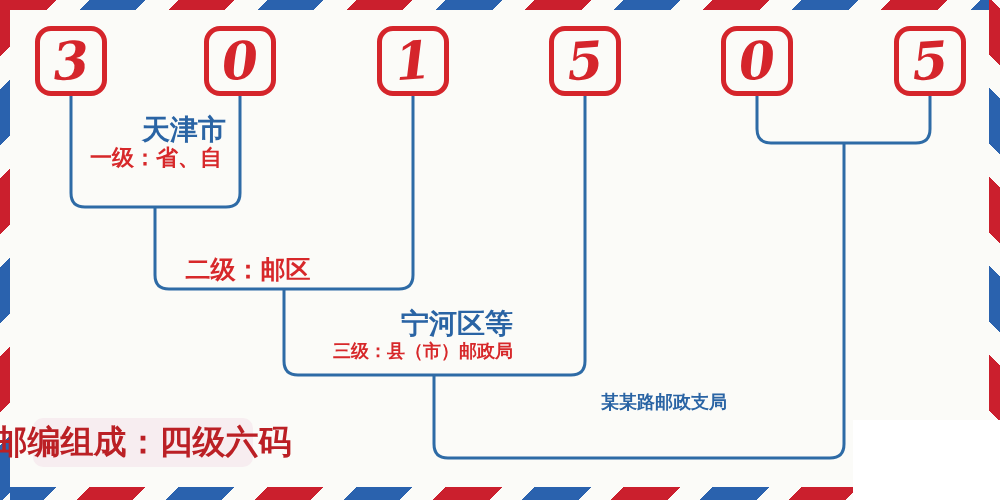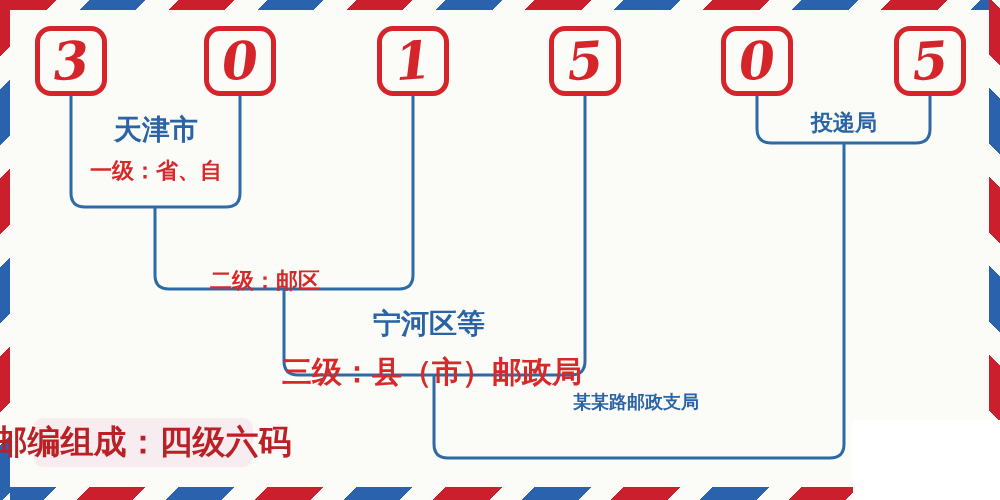--- a/index.html
+++ b/index.html
@@ -40,28 +40,28 @@
   }
   .digit-box .digit{
     font-family:"DejaVu Serif",serif;font-style:italic;font-weight:700;
     font-size:52px;line-height:1;color:#d5252b;transform:rotate(-4deg);
   }
   .digit-box.d1{left:35px}.digit-box.d2{left:204px}.digit-box.d3{left:377px}
   .digit-box.d4{left:549px}.digit-box.d5{left:721px}.digit-box.d6{left:894px}
 
   
   .lbl{position:absolute;z-index:4;text-align:center;font-weight:700;white-space:nowrap;}
-  .lbl.blue{color:#2a64a4;}
-  .lbl.red{color:#d7282a;margin-top:13px;}
+  .lbl.blue{color:#2a64a4;padding-left:28px;}
+  .lbl.red{color:#d7282a;}
   .lbl-tianjin {left:71px; top:111px;width:170px;font-size:28px;}
   .lbl-l1desc  {left:71px; top:146px;width:170px;font-size:22px;line-height:23px;}
   .lbl-l1desc span{display:block;}
-  .lbl-l2      {left:155px;top:253px;width:220px;font-size:22px;}
+  .lbl-l2      {left:138px;top:253px;width:220px;font-size:25px;}
   .lbl-ninghe  {left:287px;top:305px;width:284px;font-size:28px;}
-  .lbl-l3      {left:277px;top:339px;width:310px;font-size:30px;}
+  .lbl-l3      {left:268px;top:339px;width:310px;font-size:18px;}
   .lbl-l4name  {left:485px;top:390px;width:302px;font-size:18px;}
   .lbl-l4desc  {left:483px;top:424px;width:310px;font-size:23px;}
   .lbl-delivery{left:757px;top:108px;width:174px;font-size:22px;}
 
   
   .badge{
     position:absolute;left:33px;top:418px;width:220px;height:49px;z-index:4;
     background:#f7edf0;border-radius:10px;
     display:flex;align-items:center;justify-content:center;
   }
@@ -117,21 +117,20 @@
     <span>一级：省、自</span>
   </div>
 
   <div class="lbl red lbl-l2">二级：邮区</div>
 
   <div class="lbl blue lbl-ninghe">宁河区等</div>
   <div class="lbl red lbl-l3">三级：县（市）邮政局</div>
 
   <div class="lbl blue lbl-l4name">某某路邮政支局</div>
 
-  <div class="lbl blue lbl-delivery">投递局</div>
 
   <div class="badge">
     <span class="badge-text">邮编组成：四级六码</span>
   </div>
 
   <div class="white-patch"></div>
 
 </div>
 
 </body></html>

